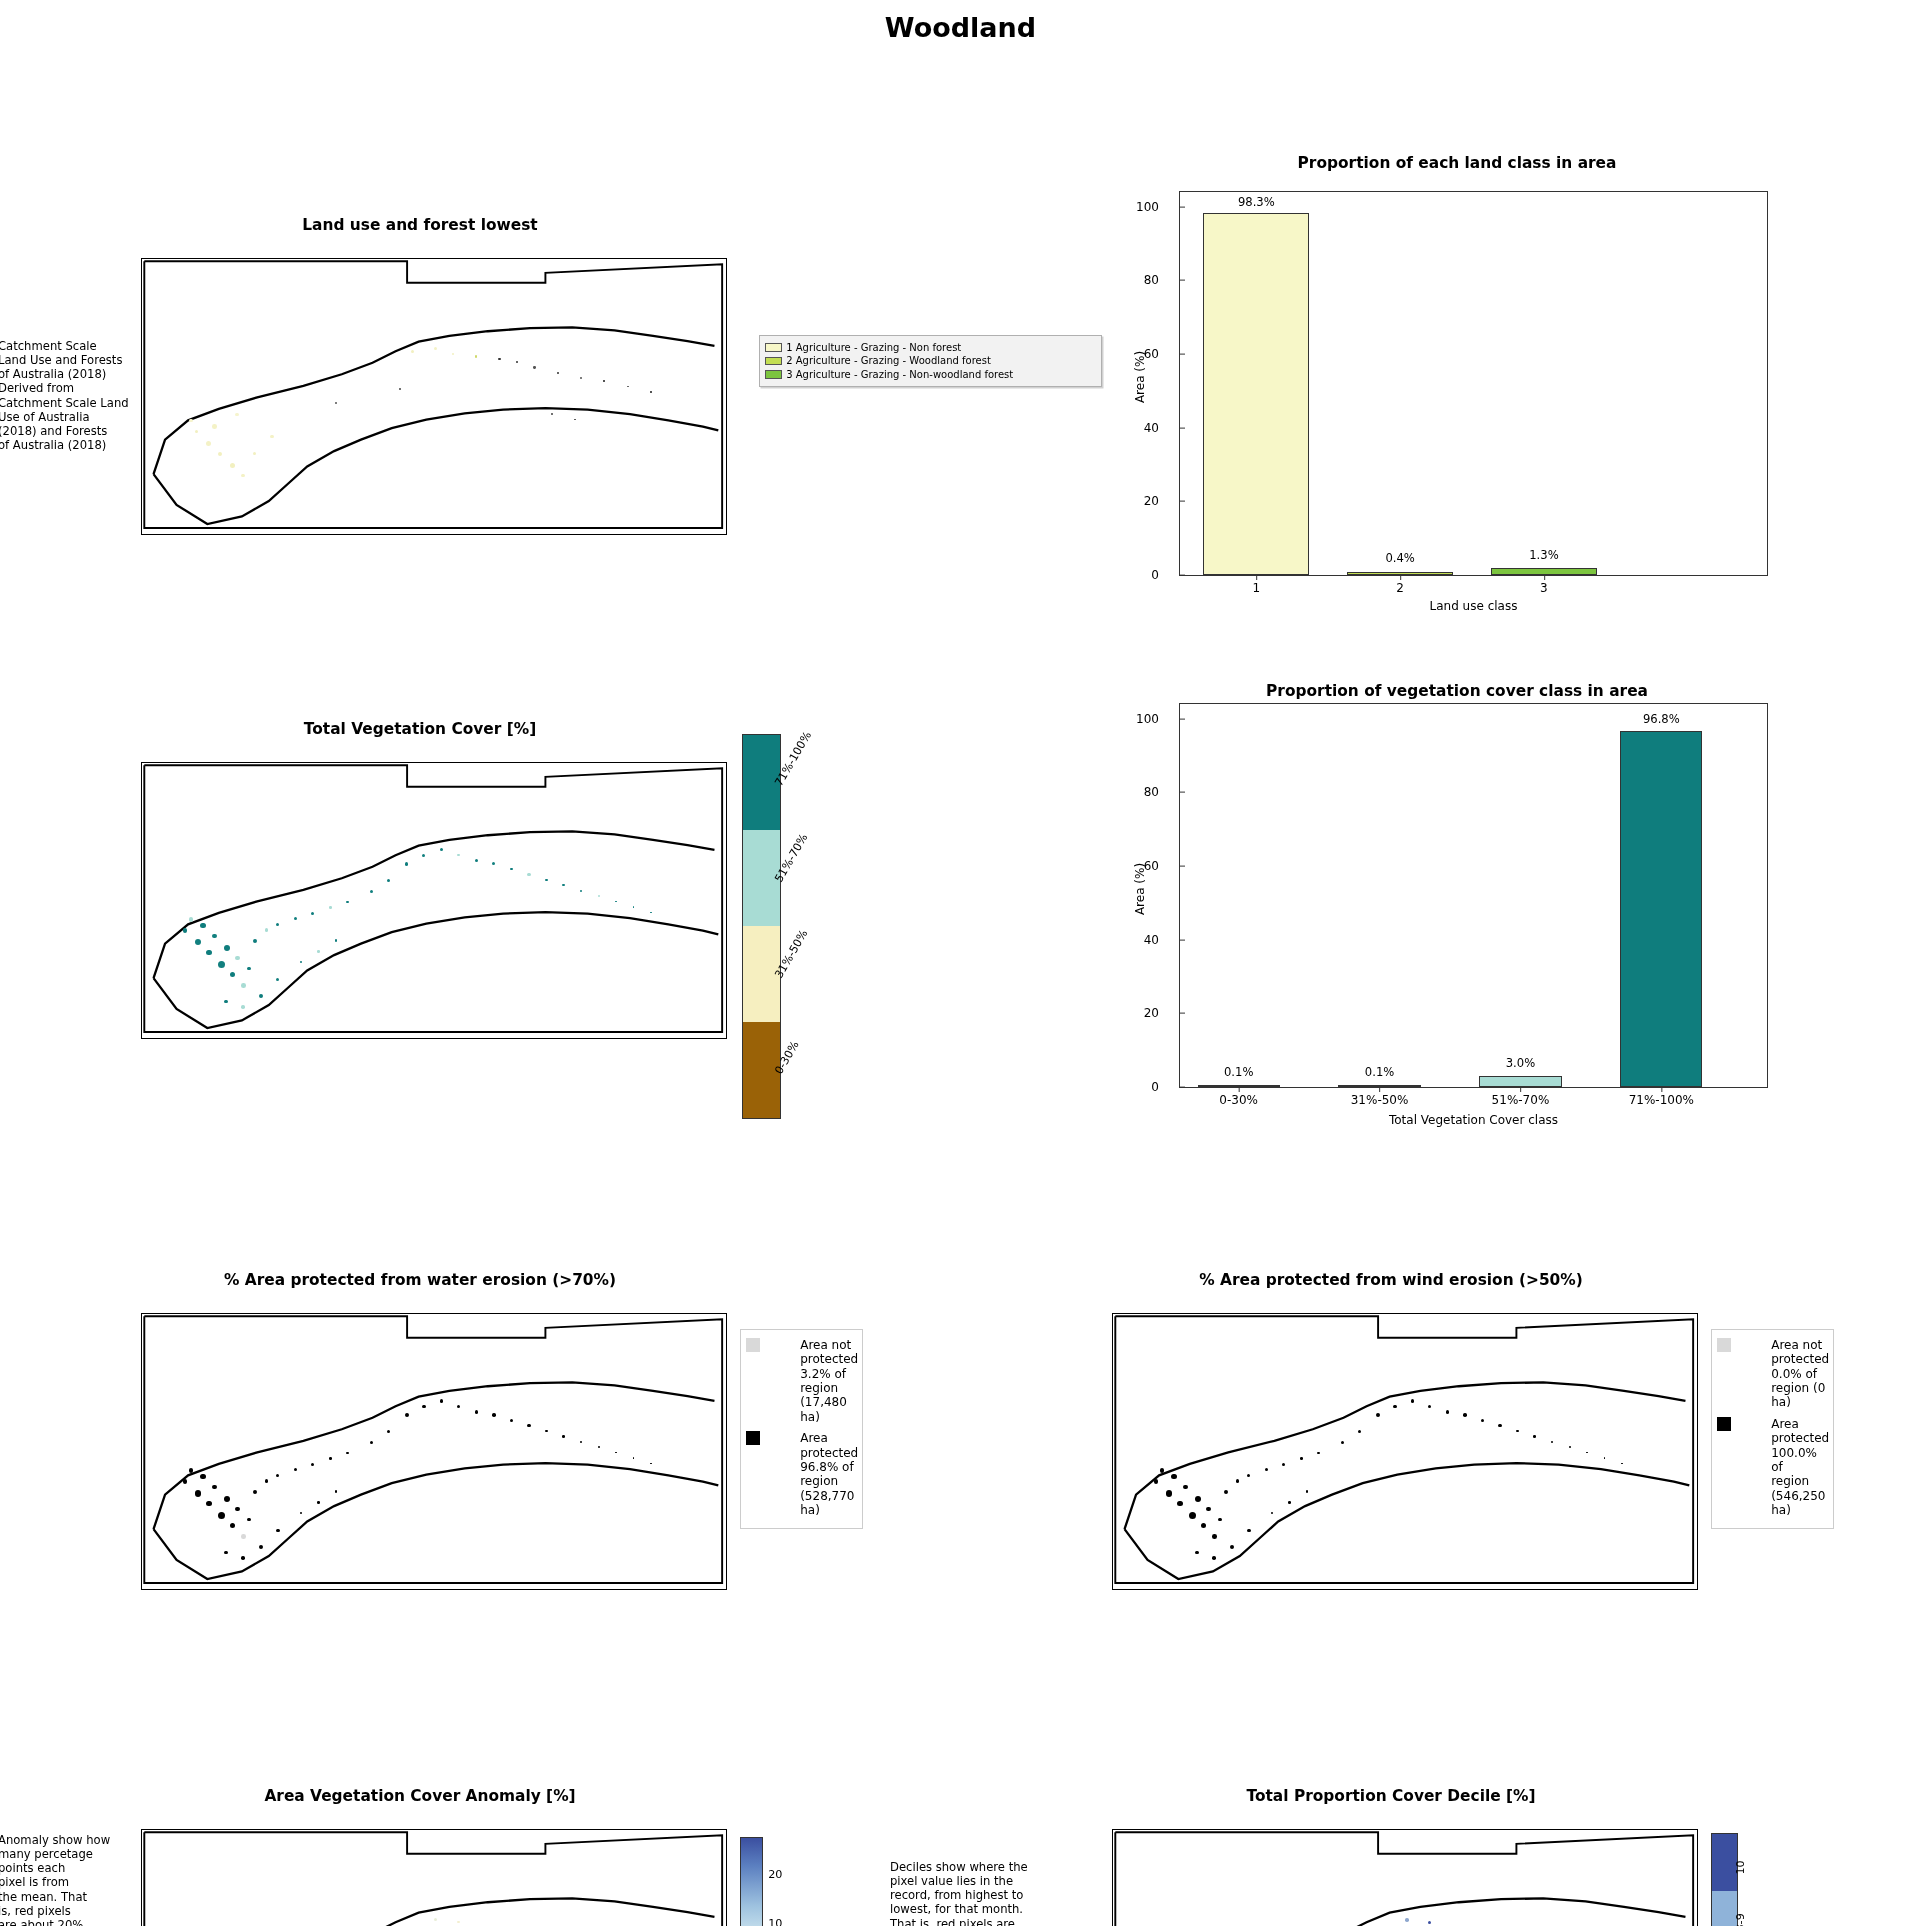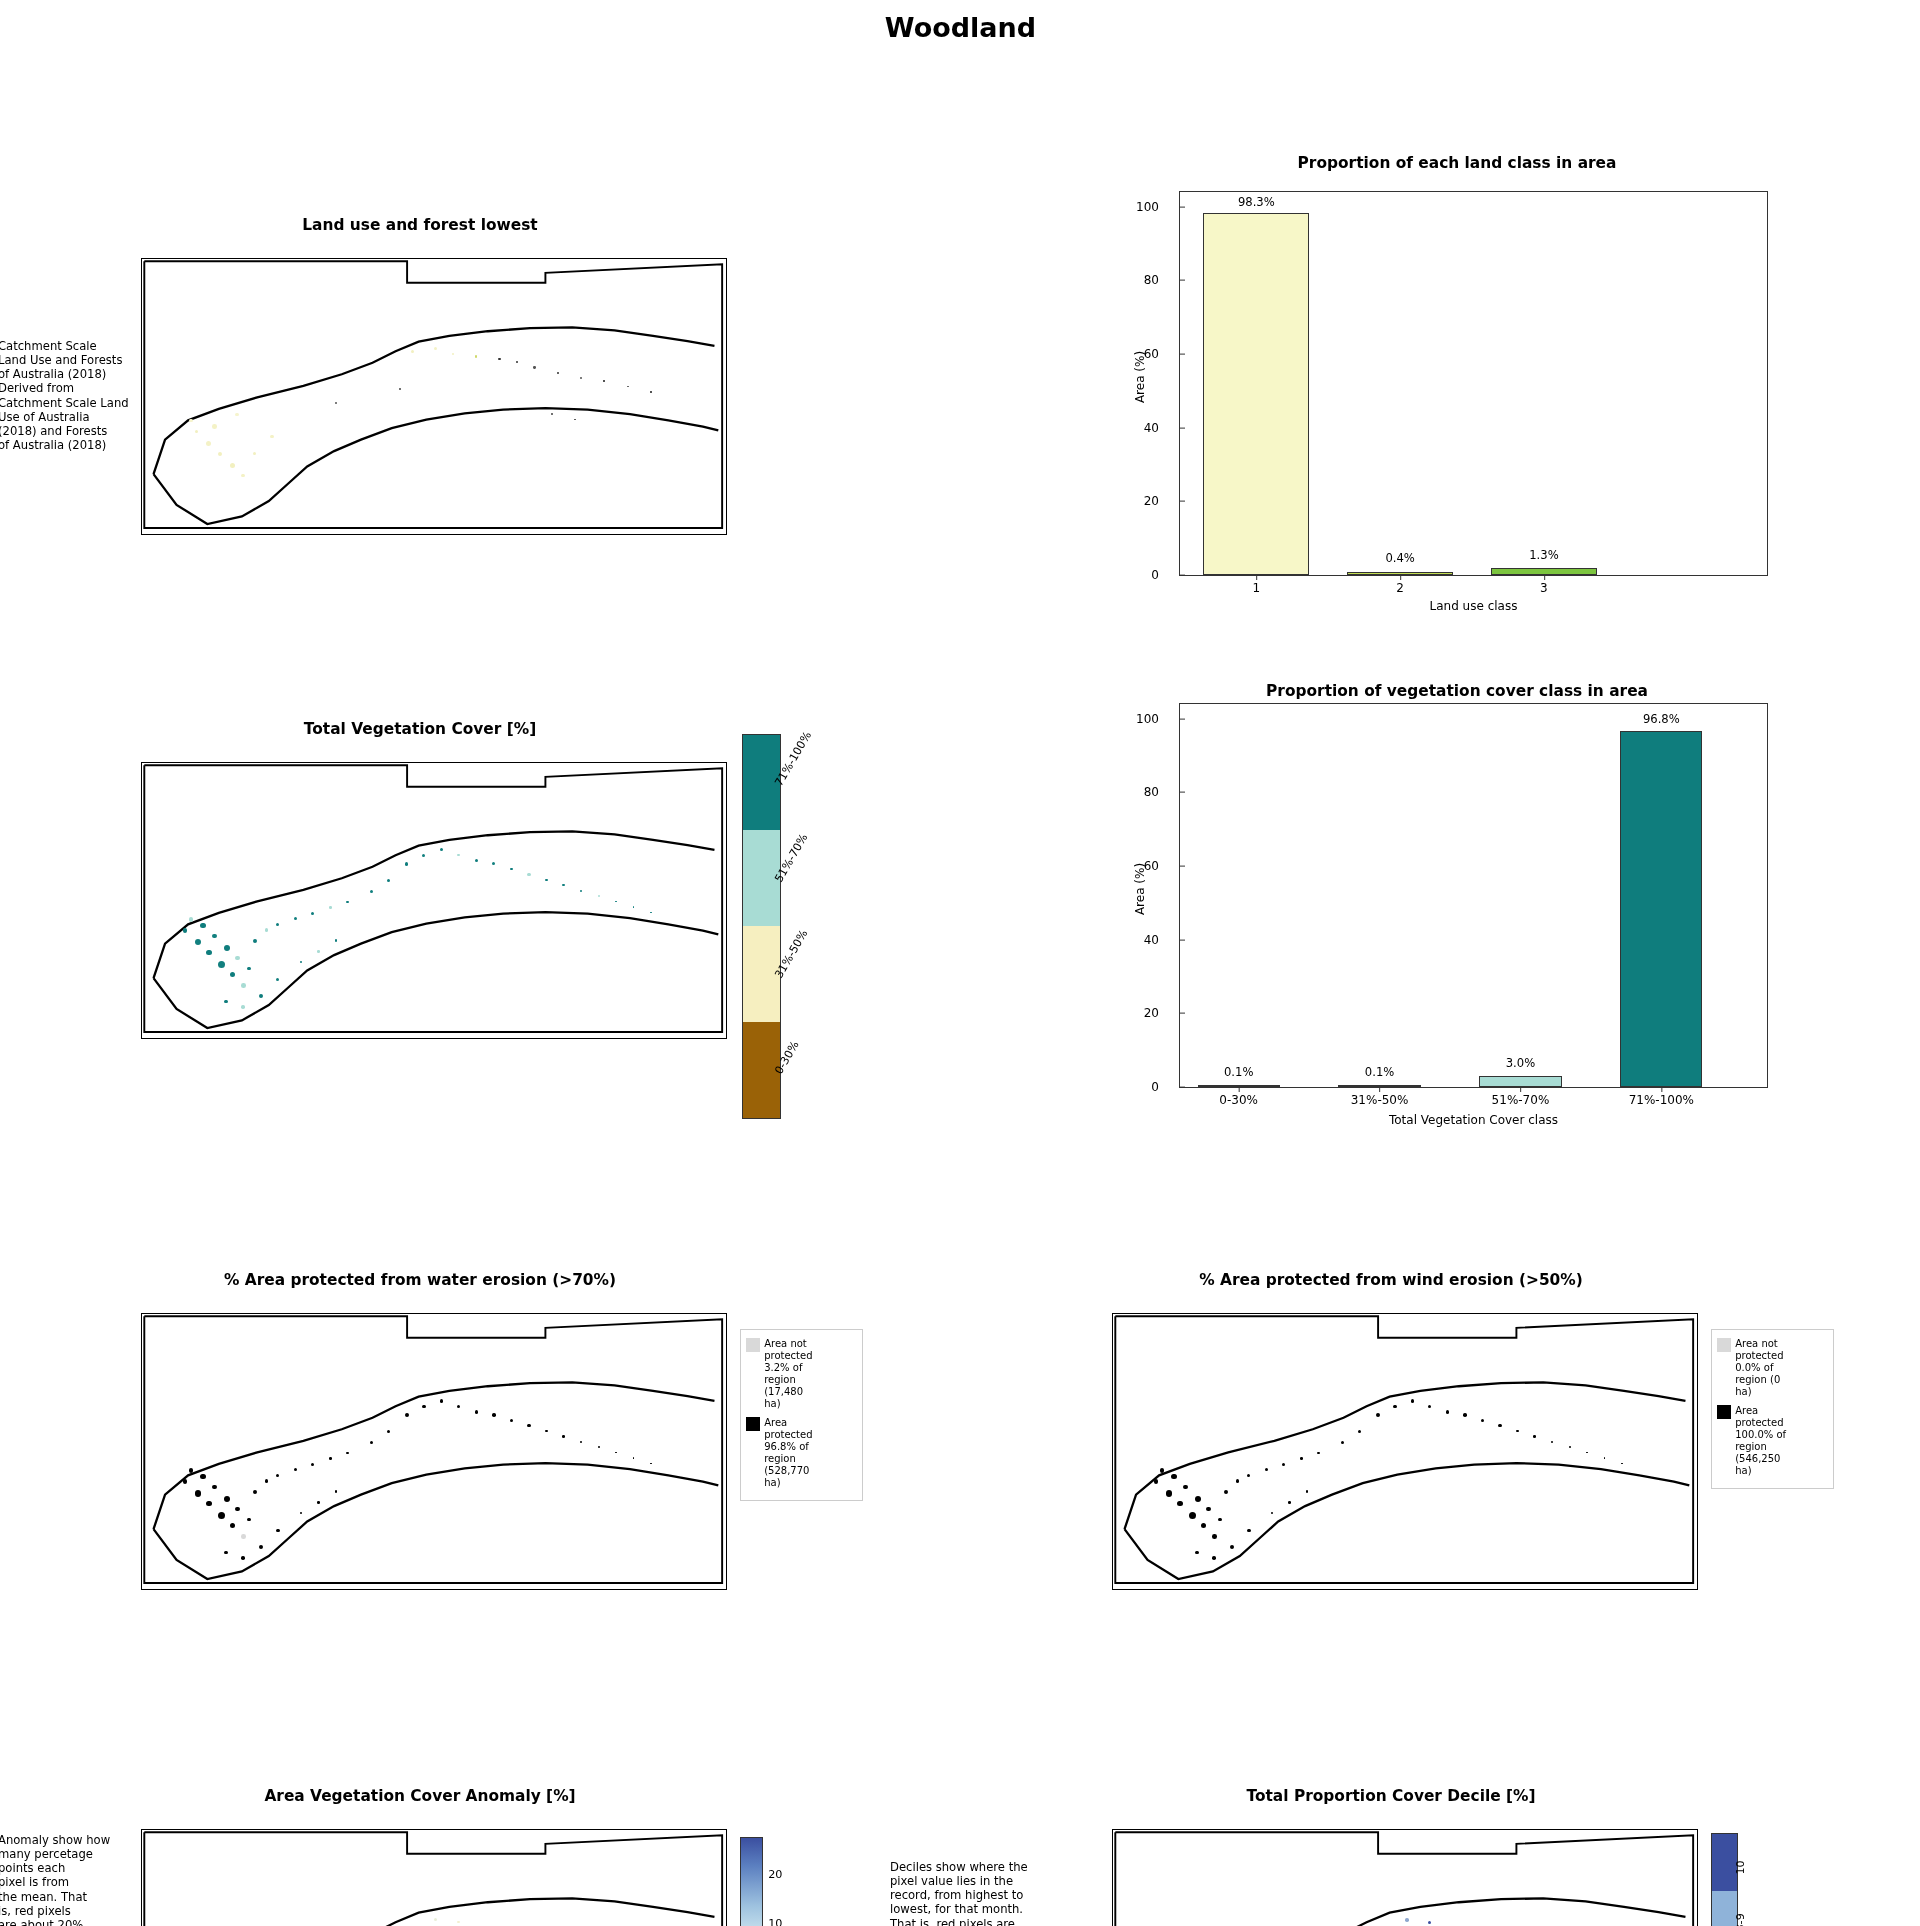--- a/index.html
+++ b/index.html
@@ -65,21 +65,21 @@
   .legend-label { font-size:10px; font-family:"DejaVu Sans", sans-serif; }
 
   .legend-box-plain {
     position:absolute;
     border:0.8px solid #cccccc;
     background:#ffffff;
     padding:3.9px 4.6px;
   }
   .legend-block { display:flex; align-items:flex-start; margin:3.9px 0 7px 0; }
   .legend-block .sw { width:14px; height:14px; margin-right:4.6px; flex:0 0 auto; }
-  .legend-block .txt { font-size:10px; line-height:1.2; white-space:pre-line; }
+  .legend-block .txt { font-size:12px; line-height:1.2; white-space:pre-line;margin-left:36px; }
 
   
   .chart { position:absolute; }
   .chart-plot {
     position:absolute; border:0.8px solid #333; background:#fff;
   }
   .bar { position:absolute; bottom:0; border:0.8px solid #333; }
   .bar-label {
     position:absolute; font-size:11.6px; text-align:center; white-space:nowrap;
   }
@@ -164,20 +164,34 @@
       <i style="left:44%;top:47%;width:1.9px;height:1.9px;background:#444;"></i>
       <i style="left:33%;top:52%;width:1.9px;height:1.9px;background:#555;"></i>
     </div>
     <div class="map-tick" style="left:9%;"></div>
     <div class="map-tick" style="left:30%;"></div>
     <div class="map-tick" style="left:50%;"></div>
     <div class="map-tick" style="left:71%;"></div>
     <div class="map-tick" style="left:92%;"></div>
   </div>
 
+  <div class="legend-box" style="left:674px; top:119px; width:343px;">
+    <div class="legend-row">
+      <div class="legend-swatch" style="background:#f7f7c8;"></div>
+      <div class="legend-label">1 Agriculture - Grazing - Non forest</div>
+    </div>
+    <div class="legend-row">
+      <div class="legend-swatch" style="background:#c3de53;"></div>
+      <div class="legend-label">2 Agriculture - Grazing - Woodland forest</div>
+    </div>
+    <div class="legend-row">
+      <div class="legend-swatch" style="background:#7cc53f;"></div>
+      <div class="legend-label">3 Agriculture - Grazing - Non-woodland forest</div>
+    </div>
+  </div>
 </div>
 
 <div class="chart" style="left:1106px; top:154px; width:732px; height:524px;">
   <div class="panel-title" style="position:absolute; left:39px; top:0; width:624px;">Proportion of each land class in area</div>
 
   <div class="chart-plot" style="left:73px; top:37px; width:589px; height:385px;">
 
     <div class="y-tick" style="top:3.8%;">100</div>
     <div class="y-tick" style="top:23.1%;">80</div>
     <div class="y-tick" style="top:42.3%;">60</div>

